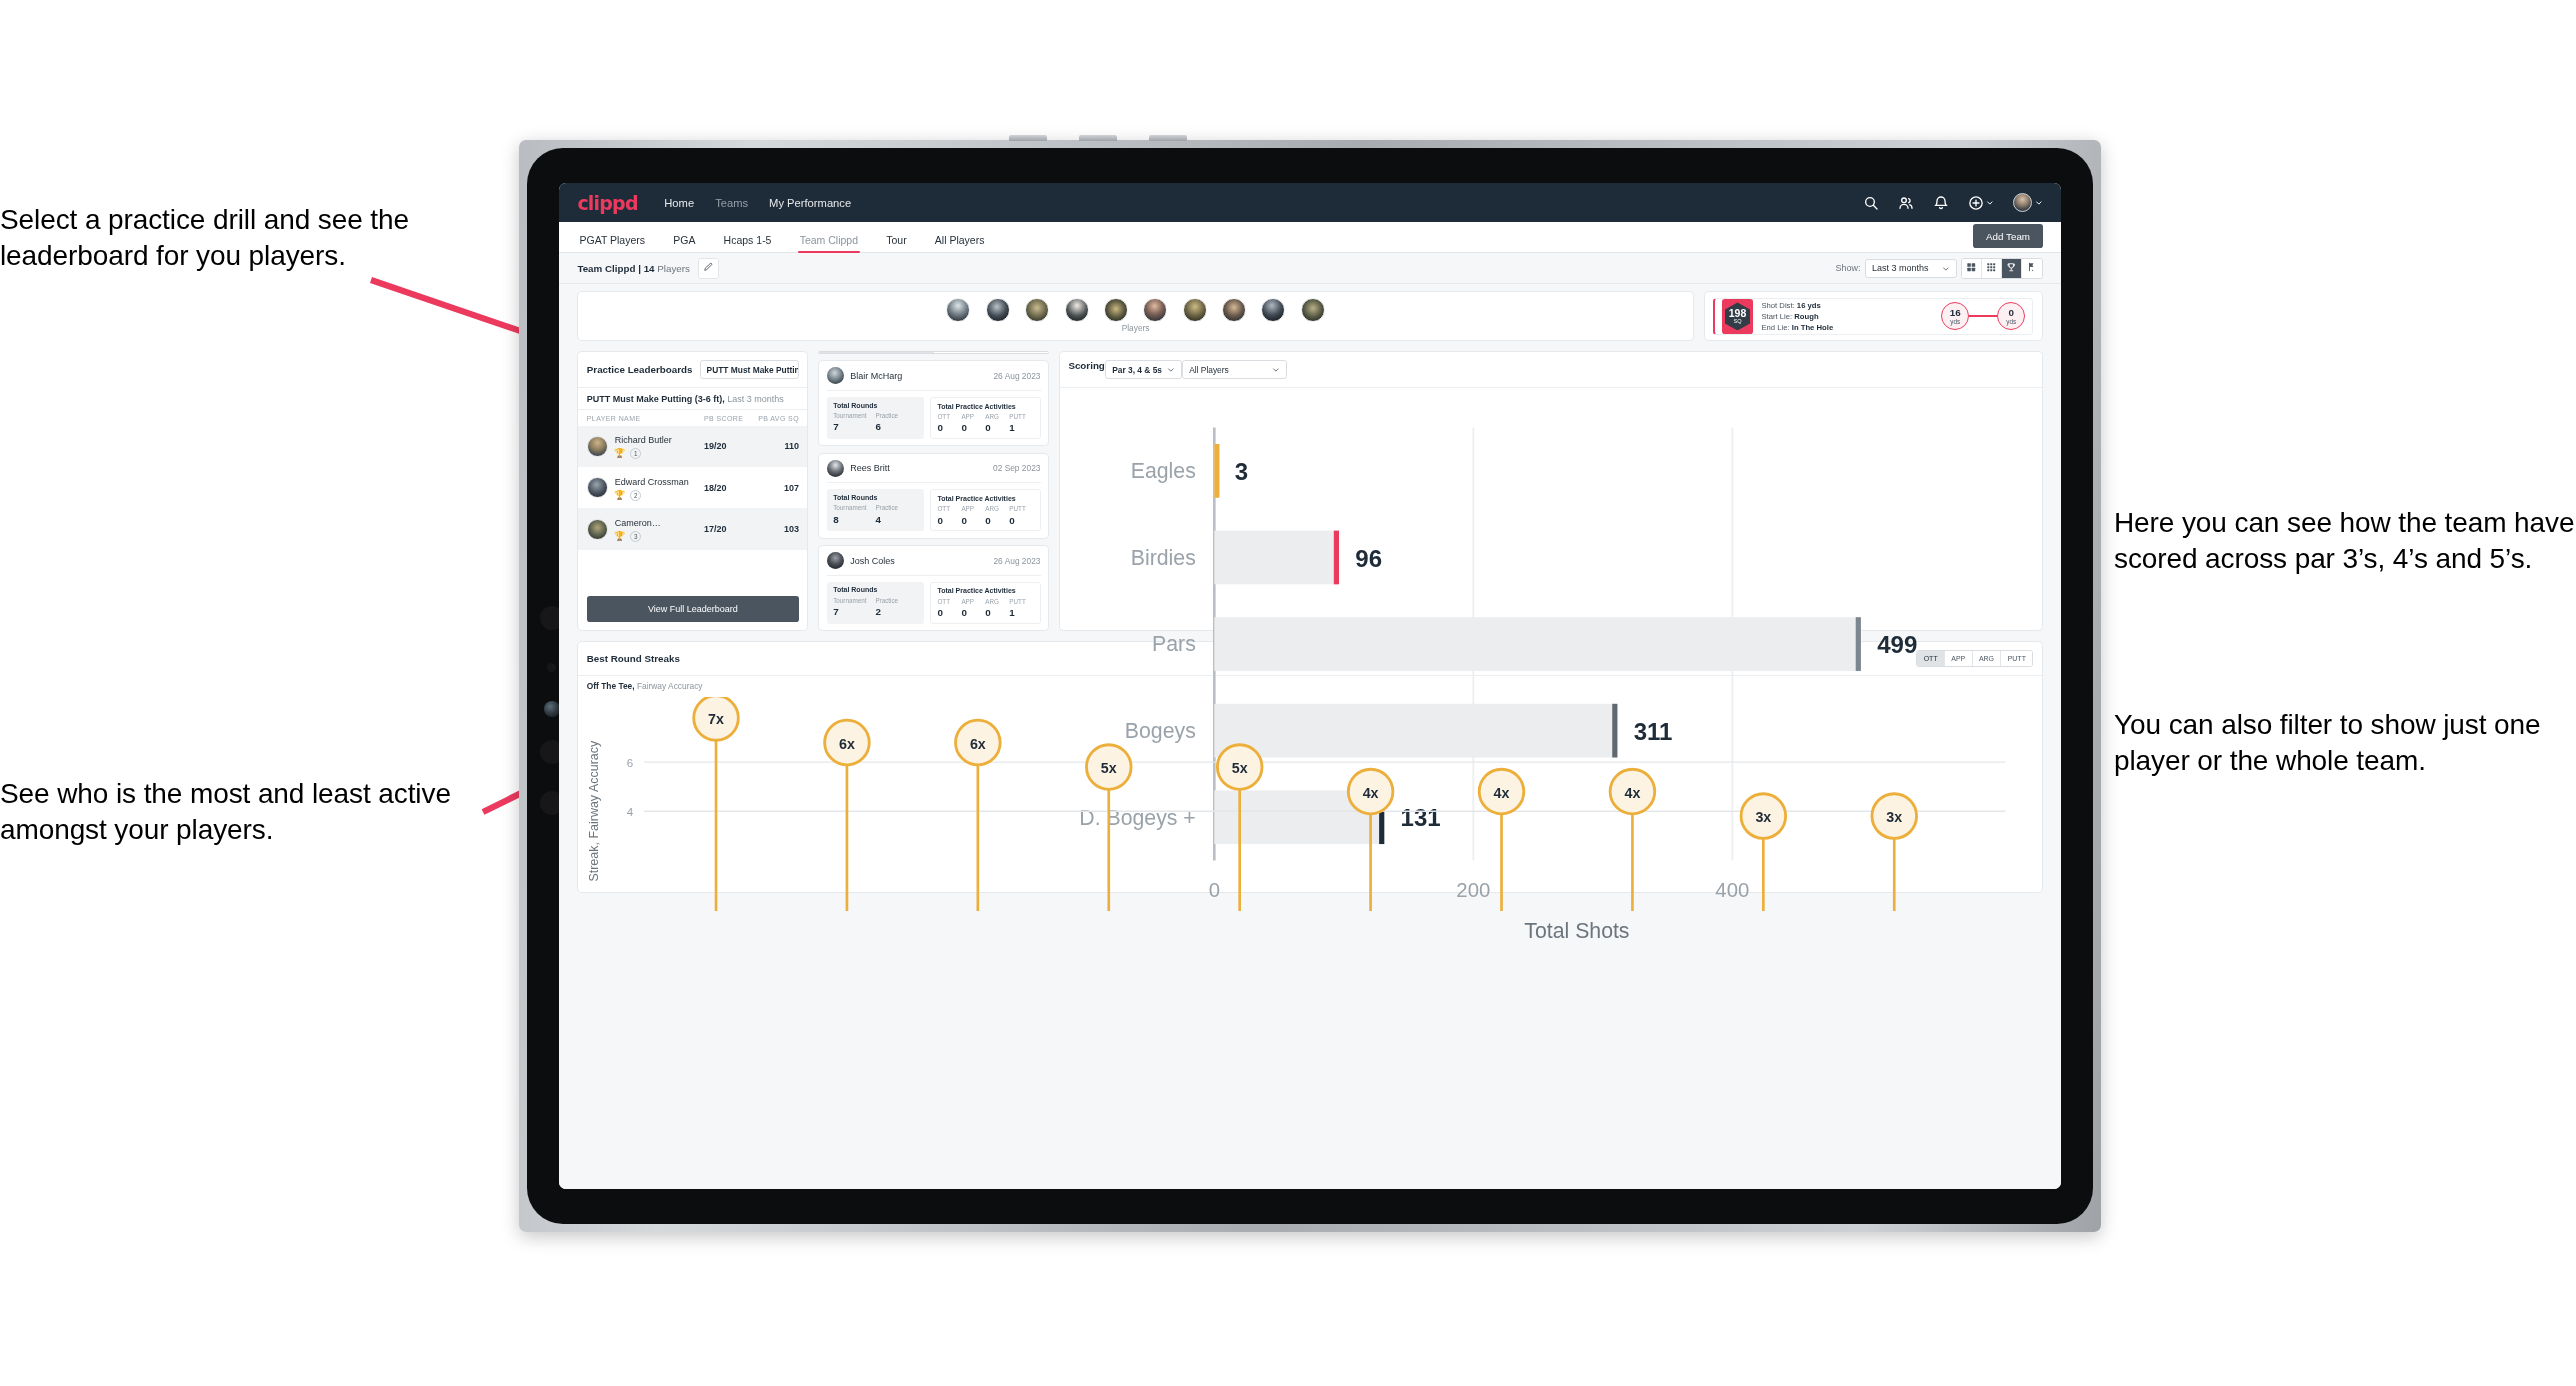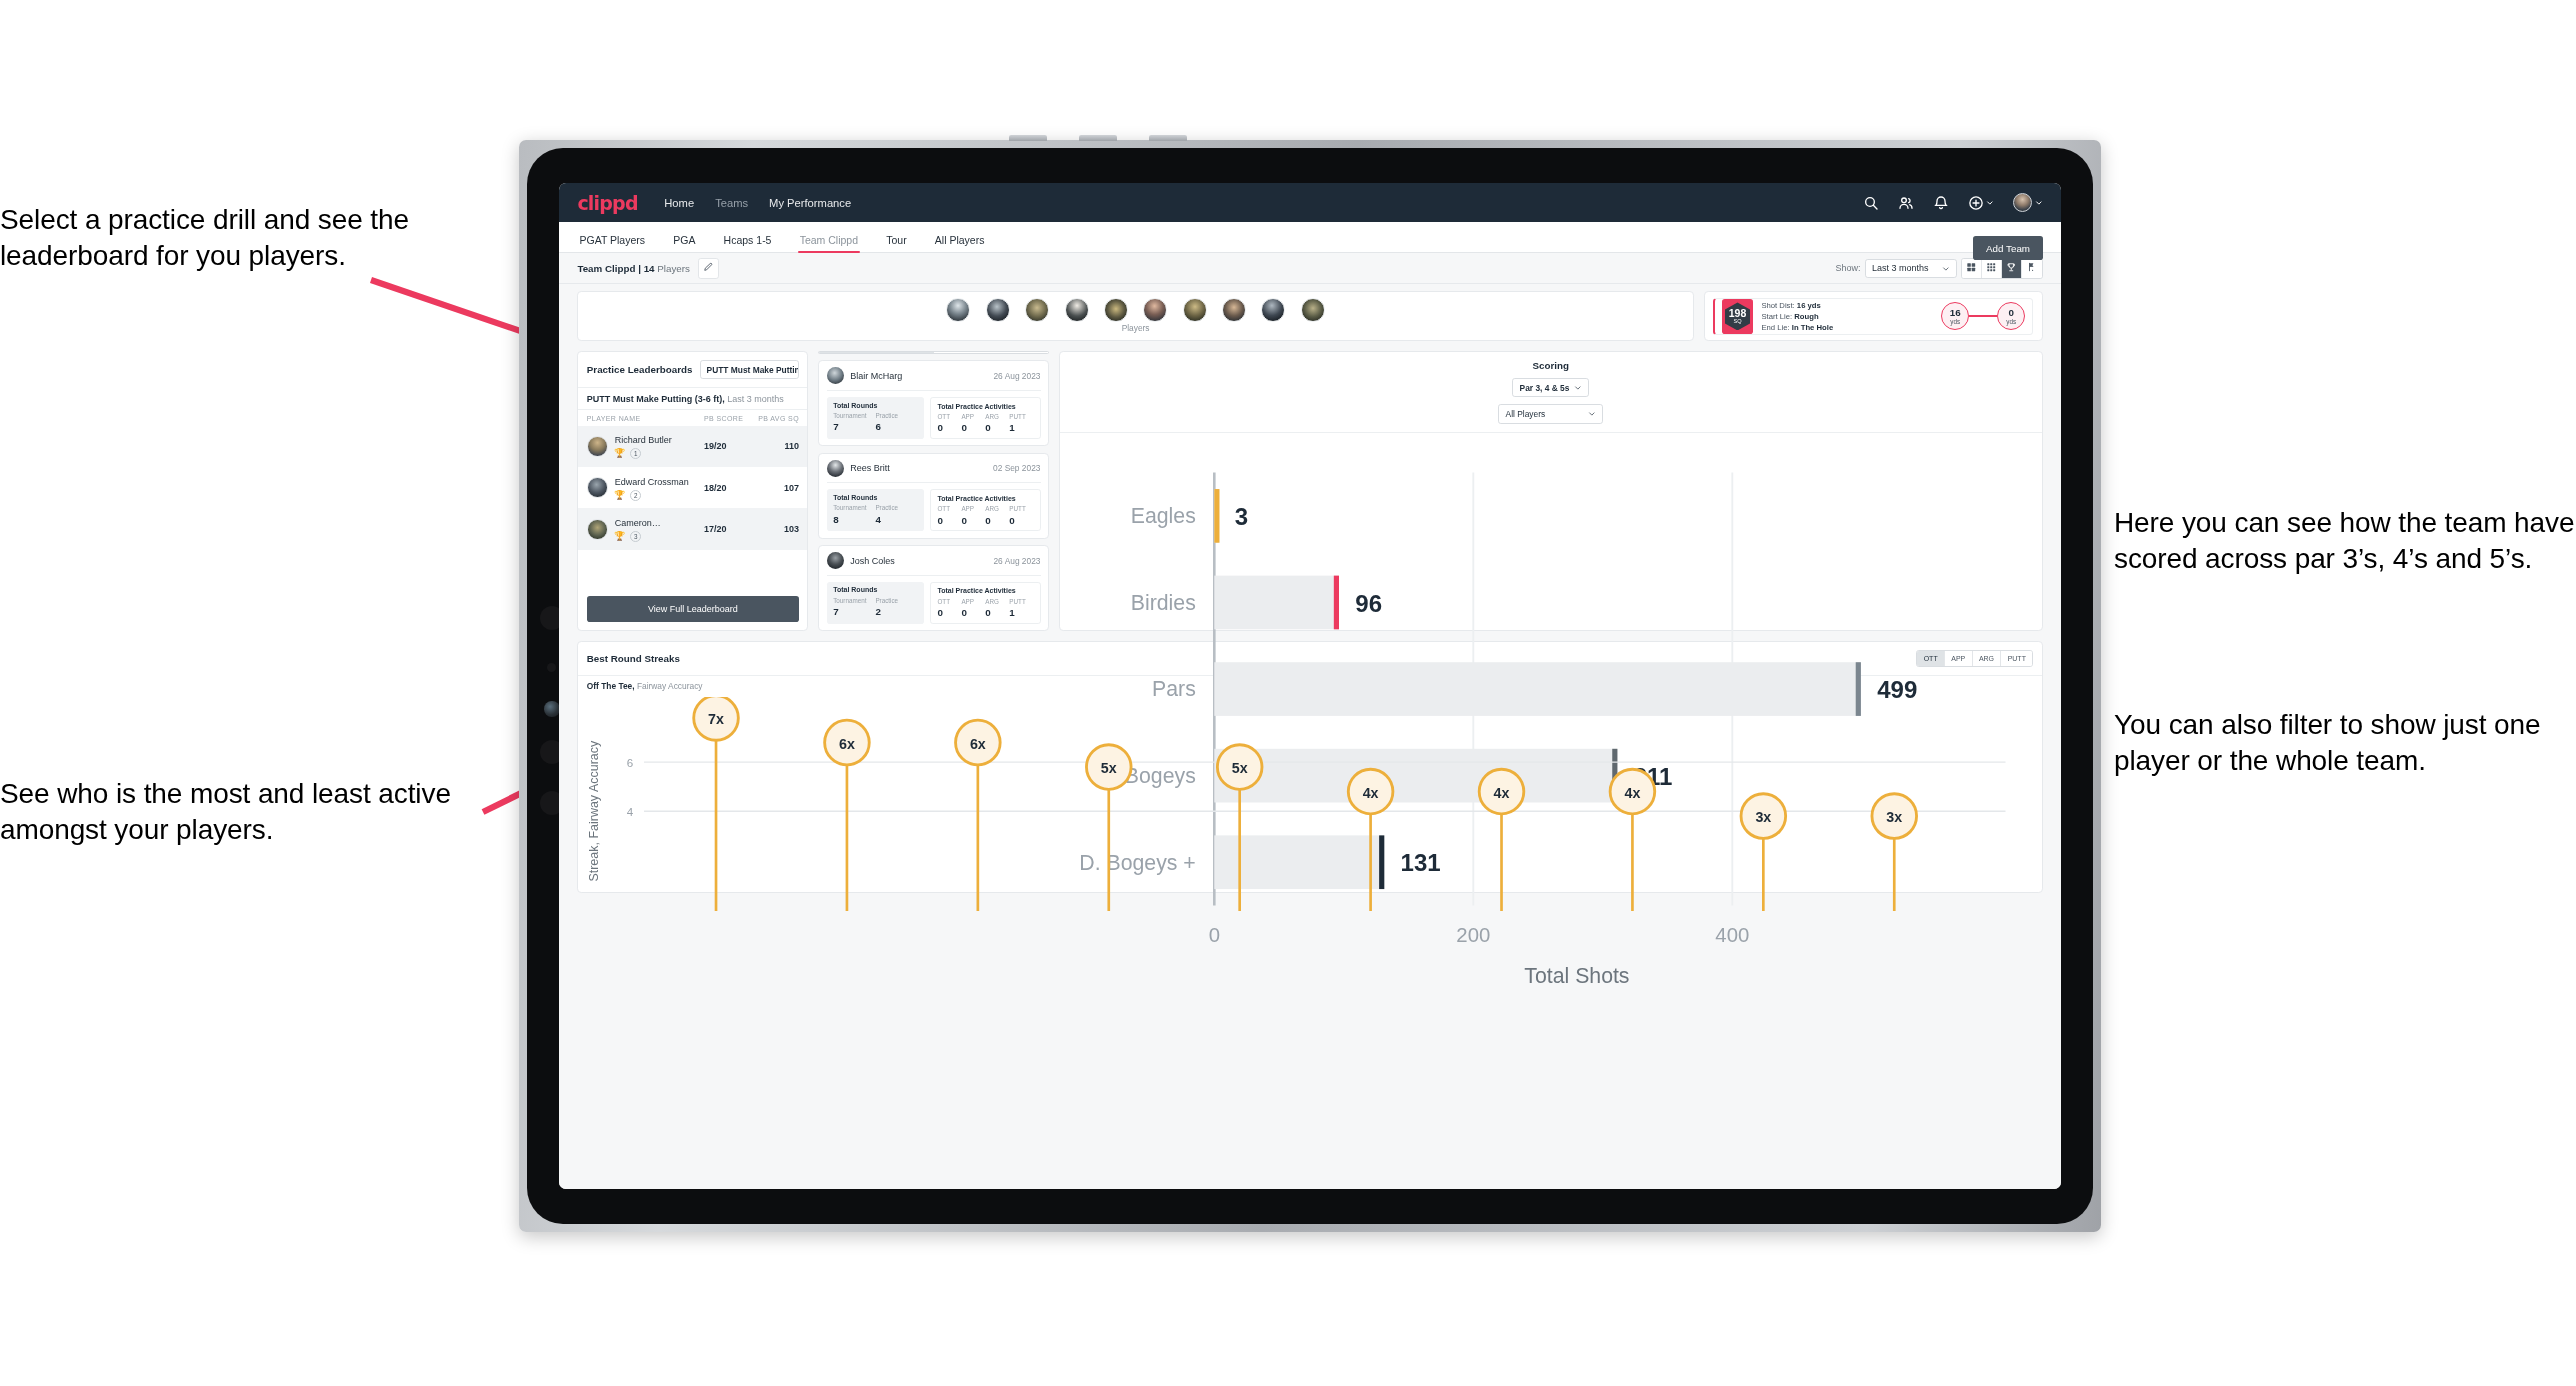--- a/index.html
+++ b/index.html
@@ -88,21 +88,21 @@
   .tab {
     font-size: 10.5px; color: #27313b; padding: 0 2.1px 6.3px; cursor: pointer;
     position: relative; white-space: nowrap;
   }
   .tab.active { color: #8c949c; }
   .tab.active::after {
     content: ""; position: absolute; left: 0; right: 0; bottom: -0.7px;
     height: 2.1px; background: #ec3a5f; border-radius: 1.4px;
   }
   #add-team-btn {
-    position: absolute; right: 18px; top: 14px;
+    position: absolute; right: 18px; top: 2px;
     background: #4a5560; color: #ffffff; font-size: 9.8px;
     padding: 6.3px 12.6px; border-radius: 2.8px; cursor: pointer; white-space: nowrap;
   }
 
   
   #subbar {
     height: 31px; background: #f6f7f8; border-bottom: 0.7px solid #e6e9ec;
     display: flex; align-items: center; padding: 0 18px;
   }
   #team-label { font-size: 9.8px; color: #6c757d; }
@@ -247,21 +247,21 @@
   .stat-box.rounds { background: #f1f3f5; width: 97px; }
   .stat-box.acts { border: 0.7px solid #eceff1; flex: 1; }
   .stat-title { font-size: 7px; font-weight: 700; color: #1e2b38; margin-bottom: 3.5px; }
   .stat-grid { display: flex; }
   .stat-col { flex: 1; }
   .stat-k { font-size: 6.3px; color: #9aa2aa; }
   .stat-v { font-size: 9.8px; font-weight: 700; color: #1e2b38; margin-top: 2.1px; }
 
   
   #sc-card { flex: 1 1 0; display: flex; flex-direction: column; }
-  #sc-head { display: flex; align-items: center; gap: 7px; padding: 7.7px 8.4px; flex-direction: column; }
+  #sc-head { display: flex; padding: 7.7px 8.4px; }
   #sc-title { font-size: 9.8px; font-weight: 700; color: #1e2b38; }
   .sc-select {
     height: 19.6px; background: #ffffff; border: 0.7px solid #d9dde1; border-radius: 2.8px;
     display: flex; align-items: center; padding: 0 6.3px; font-size: 8.4px;
     color: #1e2b38; cursor: pointer; white-space: nowrap;
   }
   #sc-sel1 { width: 77px; font-weight: 700; }
   #sc-sel2 { width: 105px; }
   .sc-select .cv { margin-left: auto; }
   #sc-plot { flex: 1; border-top: 0.7px solid #eceff1; position: relative; padding: 9.8px 9.8px 0; }

